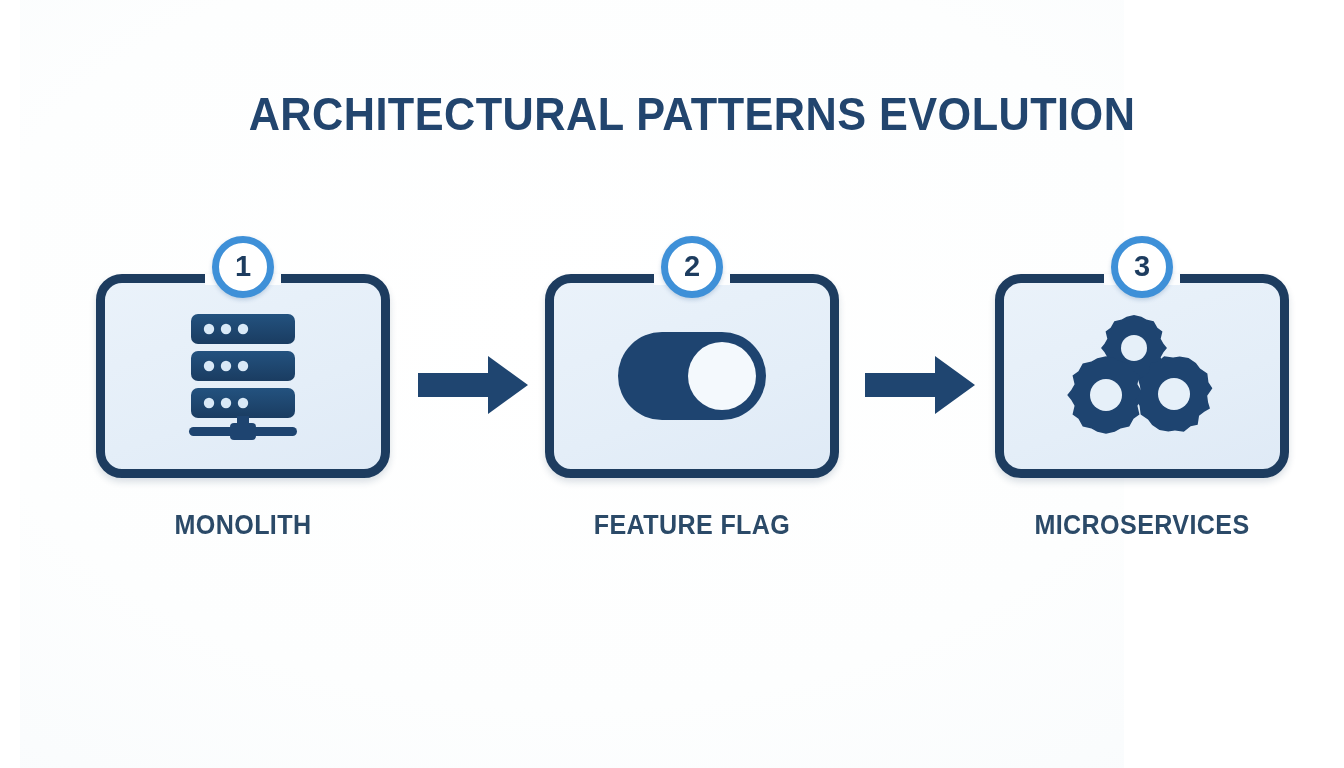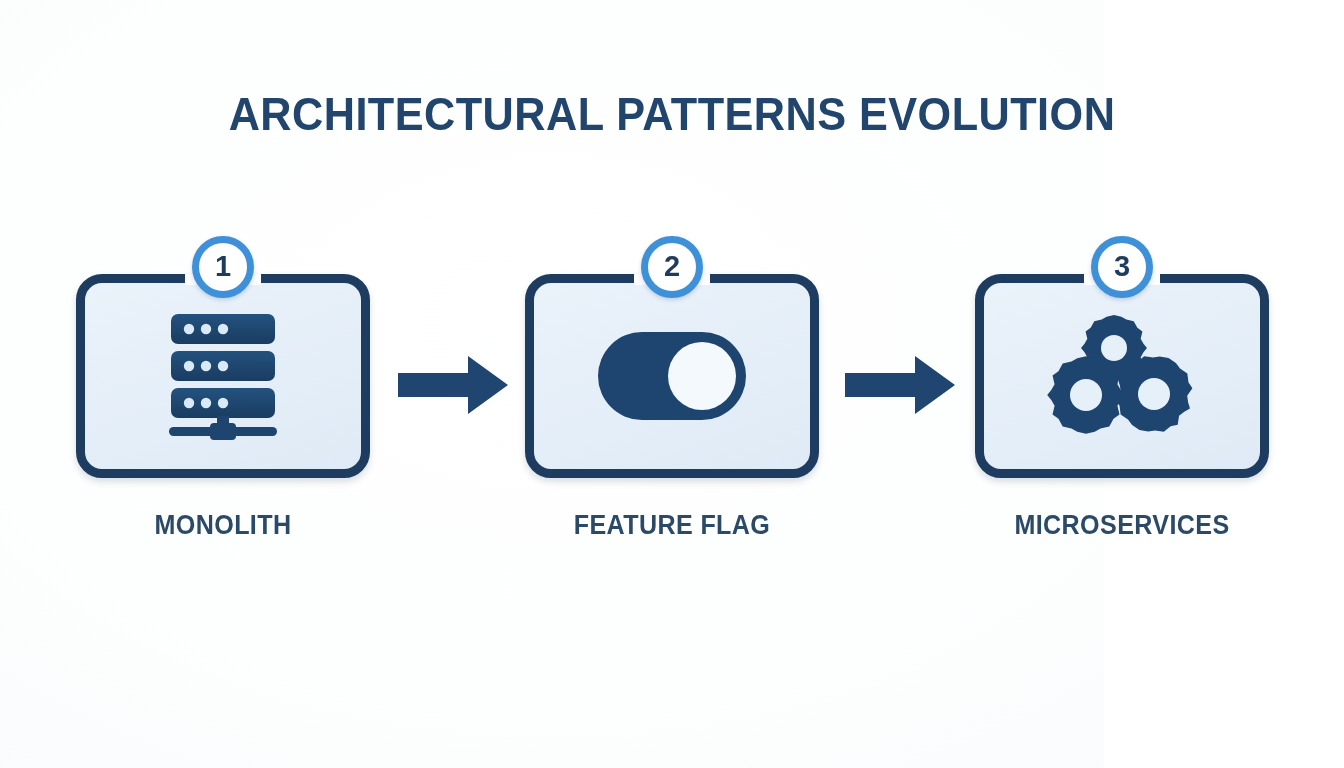--- a/index.html
+++ b/index.html
@@ -13,20 +13,21 @@
     background: #ffffff;
     font-family: "Liberation Sans", sans-serif;
   }
 
   #canvas {
     position: relative;
     width: 1104px;
     height: 768px;
     background:
       radial-gradient(ellipse 1100px 700px at 50% 42%, #ffffff 0%, #fdfefe 55%, #f7fafc 100%);
+    margin-left: 20px;
   }
 
   
   #title {
     position: absolute;
     left: 0;
     top: 86px;
     width: 1344px;
     text-align: center;
     font-family: "Liberation Sans", sans-serif;

